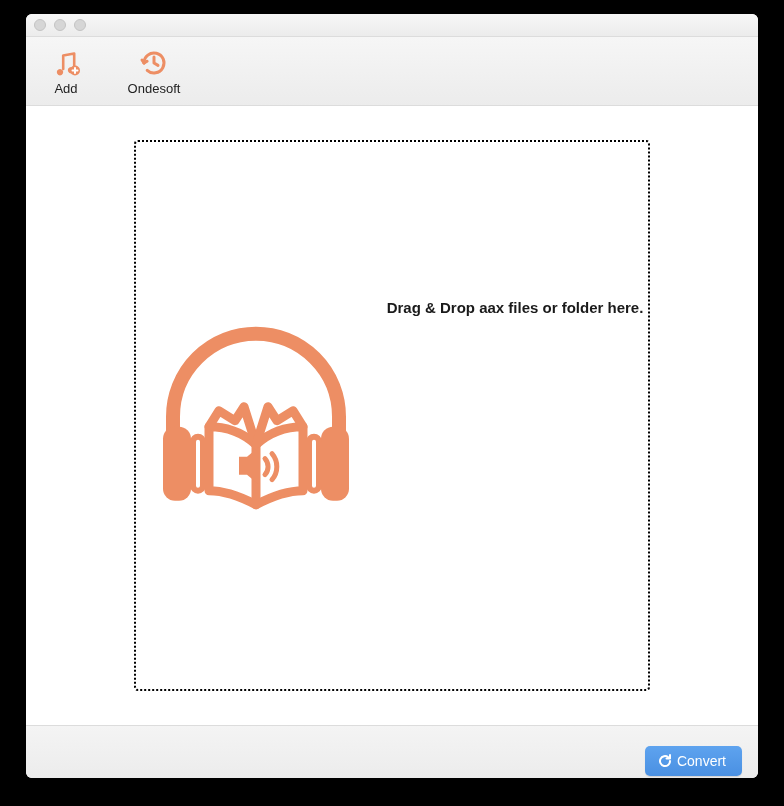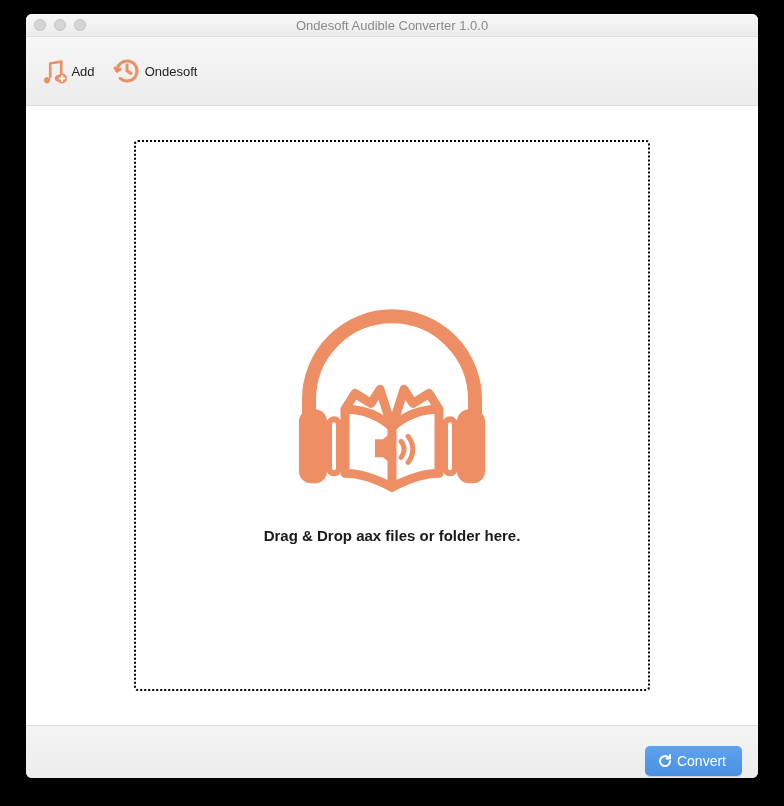--- a/index.html
+++ b/index.html
@@ -56,21 +56,21 @@
   .toolbar{
     background:linear-gradient(#f6f6f6,#ececec);
     height:68px;
     display:flex;
     align-items:center;
     padding:0 10px;
     gap:28px;
     border-bottom:1px solid #dcdcdc;
   }
   .tb-btn{
-    display:flex;flex-direction:row;align-items:center;justify-content:center;
+    display:flex;flex-direction:column;align-items:center;justify-content:center;
     width:60px;height:60px;
     cursor:pointer;
     color:#222;font-size:13px;gap:2px;
     user-select:none;
     border-radius:4px;
   }
   .tb-btn svg{width:32px;height:32px;display:block;}
   .content{
     flex:1;
     position:relative;
@@ -81,21 +81,21 @@
     left:108px; right:108px; top:34px; bottom:34px;
     border:2.5px dotted #000;
     border-radius:4px;
     display:flex;
     align-items:center;
     justify-content:center;
     cursor:default;
   }
   .dz-inner{
     transform:translateY(-1%);
-    display:flex;flex-direction:column;align-items:center;
+    display:flex;flex-direction:row;
     gap:16px;
   }
   .dz-inner svg{width:230px;height:230px;display:block;}
   .dz-text{
     font-size:15px;font-weight:700;color:#1a1a1a;text-align:center;
   }
   .footer{
     background:linear-gradient(#f4f4f4,#ececec);
     height:52px;
     border-top:1px solid #dcdcdc;
@@ -123,21 +123,20 @@
 <body>
 
 <div class="window">
 
   <div class="titlebar">
     <div class="traffic">
       <span></span>
       <span></span>
       <span></span>
     </div>
-    <div class="title">Ondesoft Audible Converter 1.0.0</div>
   </div>
 
   <div class="toolbar">
 
     <div class="tb-btn">
       <span>
         <svg viewBox="0 0 32 32" fill="none" stroke="var(--accent)" stroke-width="2.6" stroke-linecap="round" stroke-linejoin="round">
           <path fill="var(--accent)" stroke="none" d="M10 22 a3.2 3.2 0 1 0 0.001 0"></path>
           <path fill="var(--accent)" stroke="none" d="M21 20 a3.2 3.2 0 1 0 0.001 0"></path>
           <path d="M13.2 22 V8.5 L24.2 6.5 V20"></path>

